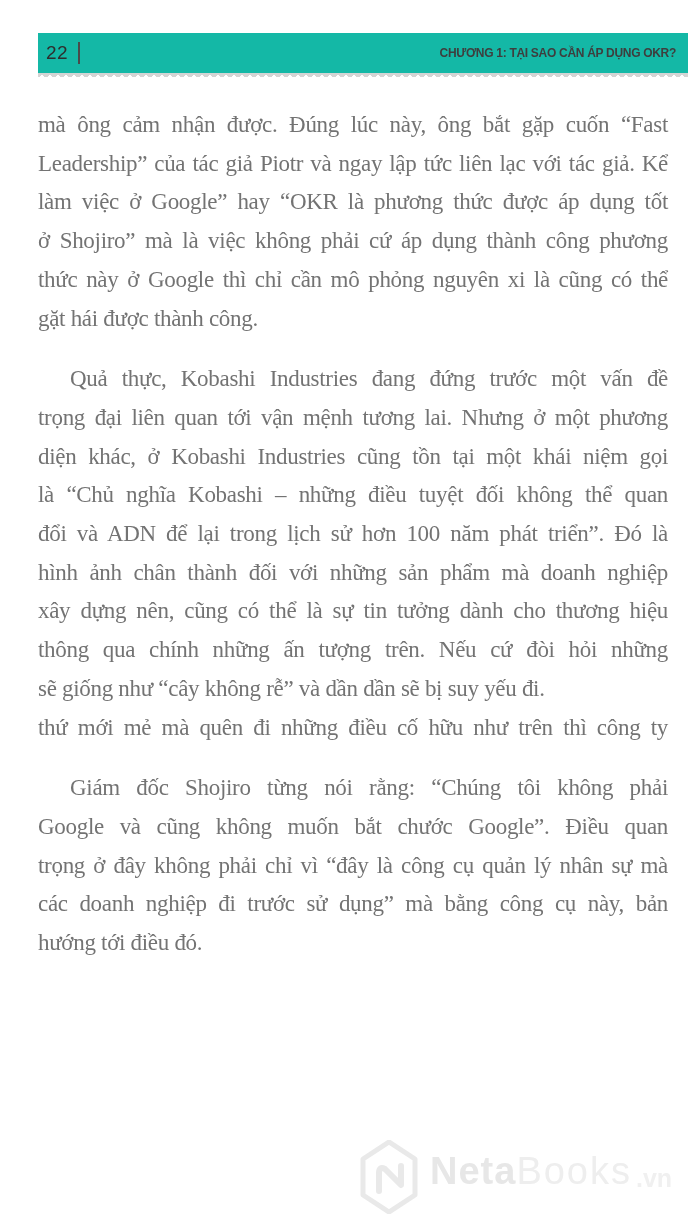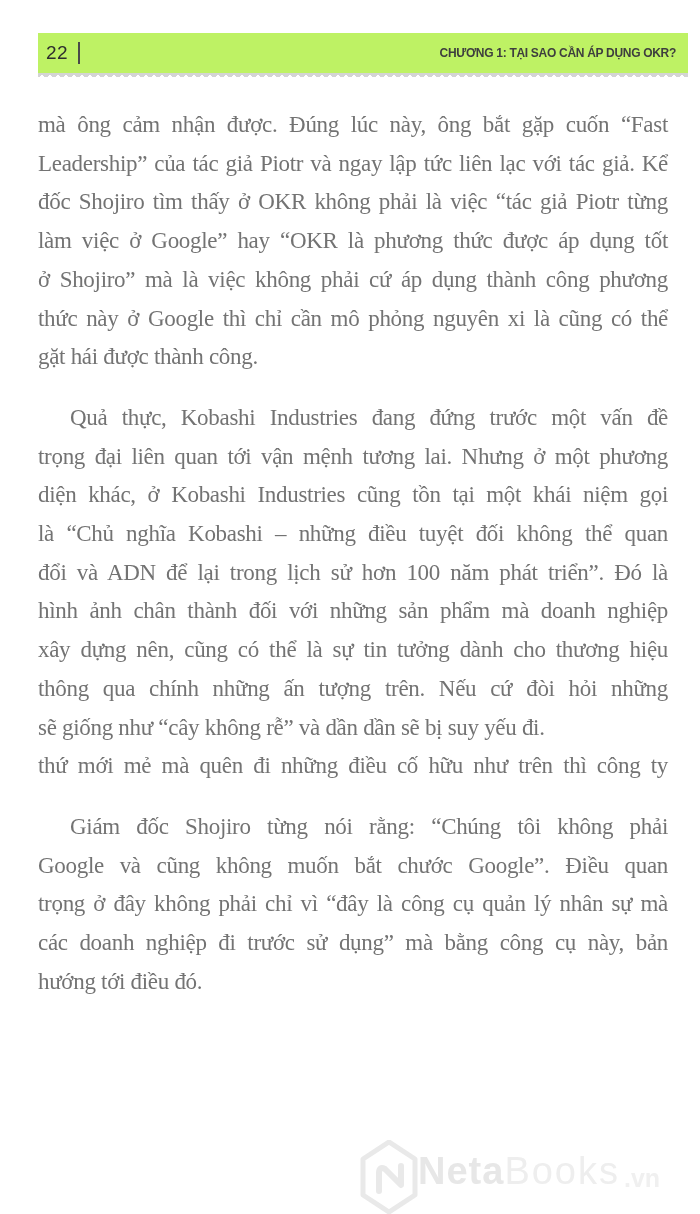--- a/index.html
+++ b/index.html
@@ -10,21 +10,21 @@
     position: relative;
     overflow: hidden;
   }
   .page { position: absolute; inset: 0; }
 
   
   .band {
     position: absolute;
     left: 38px; top: 33px;
     width: 650px; height: 40px;
-    background: #bef264;
+    background: #14b8a6;
     display: flex;
     align-items: center;
     justify-content: space-between;
     box-sizing: border-box;
     padding: 0 12px 0 8px;
     font-family: "Liberation Sans", sans-serif;
   }
   .band::after {
     content: "";
     position: absolute;
@@ -84,21 +84,21 @@
     display: flex;
     align-items: center;
     font-family: "Liberation Sans", sans-serif;
     user-select: none;
     pointer-events: none;
   }
   .wm-logo { flex: 0 0 auto; margin-top: 6px; }
   .wm-text {
     display: flex;
     align-items: flex-end;
-    margin-left: 0;
+    margin-left: 12px;
     margin-top: -6px;
     white-space: nowrap;
   }
   .wm-main {
     font-size: 38px;
     font-weight: bold;
     color: #e7e7e7;
     letter-spacing: 1px;
   }
   .wm-secondary {
@@ -124,21 +124,20 @@
       <span class="pagenum">22</span>
       <span class="vbar"></span>
     </div>
     <div class="chapter">CHƯƠNG 1: TẠI SAO CẦN ÁP DỤNG OKR?</div>
   </header>
 
   <main class="bodytext">
     <div class="para">
       <div class="ln">mà ông cảm nhận được. Đúng lúc này, ông bắt gặp cuốn “Fast</div>
       <div class="ln">Leadership” của tác giả Piotr và ngay lập tức liên lạc với tác giả. Kể</div>
-      <div class="ln">đốc Shojiro tìm thấy ở OKR không phải là việc “tác giả Piotr từng</div>
       <div class="ln">làm việc ở Google” hay “OKR là phương thức được áp dụng tốt</div>
       <div class="ln">ở Shojiro” mà là việc không phải cứ áp dụng thành công phương</div>
       <div class="ln">thức này ở Google thì chỉ cần mô phỏng nguyên xi là cũng có thể</div>
       <div class="ln last">gặt hái được thành công.</div>
     </div>
     <div class="para">
       <div class="ln ind">Quả thực, Kobashi Industries đang đứng trước một vấn đề</div>
       <div class="ln">trọng đại liên quan tới vận mệnh tương lai. Nhưng ở một phương</div>
       <div class="ln">diện khác, ở Kobashi Industries cũng tồn tại một khái niệm gọi</div>
       <div class="ln">là “Chủ nghĩa Kobashi – những điều tuyệt đối không thể quan</div>

